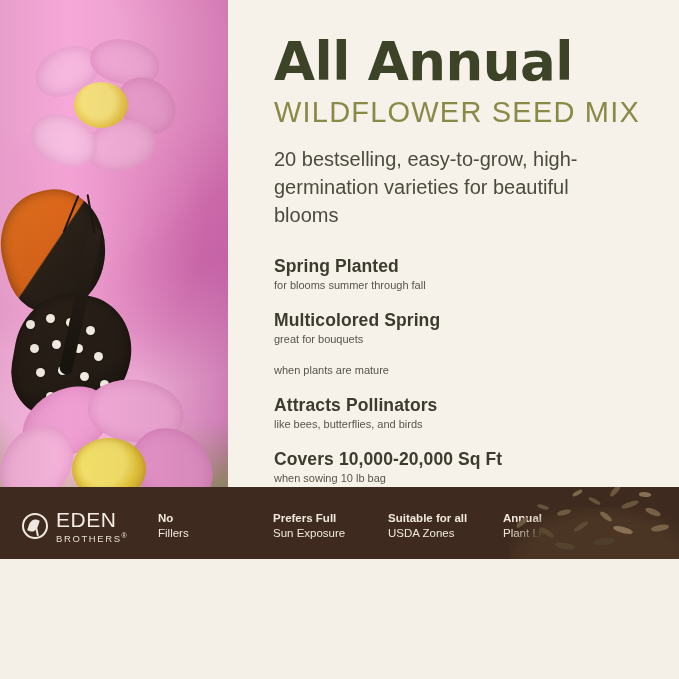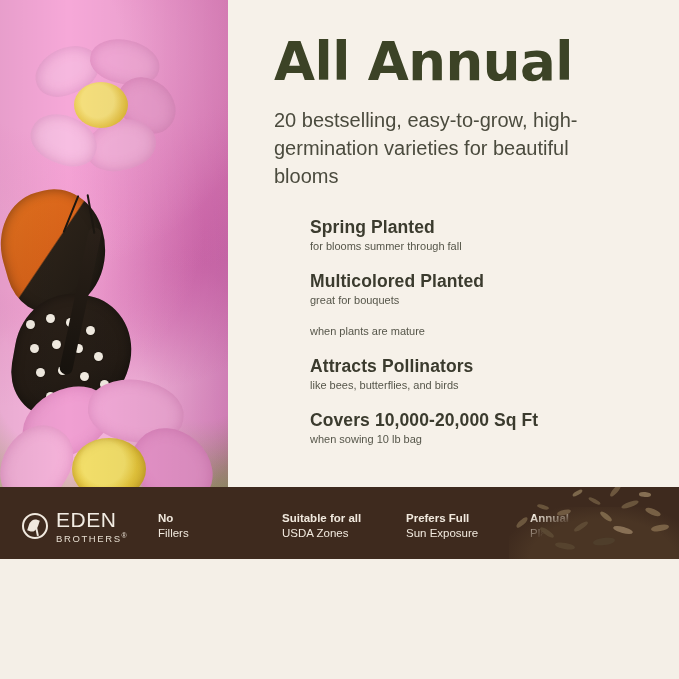--- a/index.html
+++ b/index.html
@@ -127,21 +127,21 @@
     letter-spacing: 1.2px;
     margin-top: 6px;
   }
   .desc {
     margin-top: 16px;
     font-size: 20px;
     line-height: 1.42;
     color: #4b4b3e;
     max-width: 360px;
   }
-  .features { margin-top: 26px; margin-left: 36px; }
+  .features { margin-top: 26px; }
   .feature { margin-bottom: 19px; }
   .feature .f-title {
     font-size: 17.5px;
     font-weight: bold;
     color: #3b3b2e;
     margin-bottom: 2px;
     letter-spacing: .1px;
   }
   .feature .f-sub {
     font-size: 11px;
@@ -180,21 +180,21 @@
   .logo-mark::after {
     content: ""; position: absolute; left: 12px; top: 12px;
     width: 2px; height: 9px; background: #f0e9df; transform: rotate(-12deg);
   }
   .logo-text { line-height: 1; }
   .logo-eden { font-size: 21px; font-weight: normal; letter-spacing: .5px; color:#f2ece3;}
   .logo-bros { font-size: 9.5px; letter-spacing: 1.6px; color:#e6ddd0; margin-top:2px;}
   .logo-reg { font-size: 7px; vertical-align: super; }
   .badges {
     position: absolute; left: 158px; top: 24px;
-    display: flex; gap: 12px;
+    display: flex; gap: 3px;
   }
   .badge { width: 112px; font-size: 11.5px; line-height: 1.3; color: #f1e9de; }
   .badge b { font-weight: bold; display: block; }
   .badge span { display: block; }
   
   .seeds { position: absolute; right: 0; bottom: 0; width: 170px; height: 110px; }
   .seeds .seed {
     position: absolute; background: #6b563f; border-radius: 50% 40% 50% 40%;
     opacity: .95;
   }
@@ -255,29 +255,30 @@
         <div class="petal p5"></div>
         <div class="petal p6"></div>
       <div class="center"></div>
     </div>
 
     <div class="photo-shade"></div>
   </div>
 
   <div class="content">
     <div class="title">All Annual</div>
+    <div class="subtitle">WILDFLOWER SEED MIX</div>
     <div class="desc">20 bestselling, easy-to-grow, high-germination varieties for beautiful blooms</div>
 
     <div class="features">
       <div class="feature">
         <div class="f-title">Spring Planted</div>
         <div class="f-sub">for blooms summer through fall</div>
       </div>
       <div class="feature">
-        <div class="f-title">Multicolored Planted</div>
+        <div class="f-title">Multicolored Spring</div>
         <div class="f-sub">great for bouquets</div>
       </div>
       <div class="feature">
         <div class="f-sub">when plants are mature</div>
       </div>
       <div class="feature">
         <div class="f-title">Attracts Pollinators</div>
         <div class="f-sub">like bees, butterflies, and birds</div>
       </div>
       <div class="feature">
@@ -297,26 +298,26 @@
         <div class="logo-bros"><span>BROTHERS</span><span class="logo-reg">®</span></div>
       </div>
     </div>
 
     <div class="badges">
       <div class="badge">
         <b>No</b>
         <span>Fillers</span>
       </div>
       <div class="badge">
+        <b>Prefers Full</b>
+        <span>Sun Exposure</span>
+      </div>
+      <div class="badge">
         <b>Suitable for all</b>
         <span>USDA Zones</span>
-      </div>
-      <div class="badge">
-        <b>Prefers Full</b>
-        <span>Sun Exposure</span>
       </div>
       <div class="badge">
         <b>Annual</b>
         <span>Plant Lifecycle</span>
       </div>
     </div>
 
     <div class="seeds">
       <div class="pile"></div>
       <div class="seed" style="right:18px; bottom:44px; width:16px; height:6px; transform:rotate(24deg); background:#7a6348"></div>

